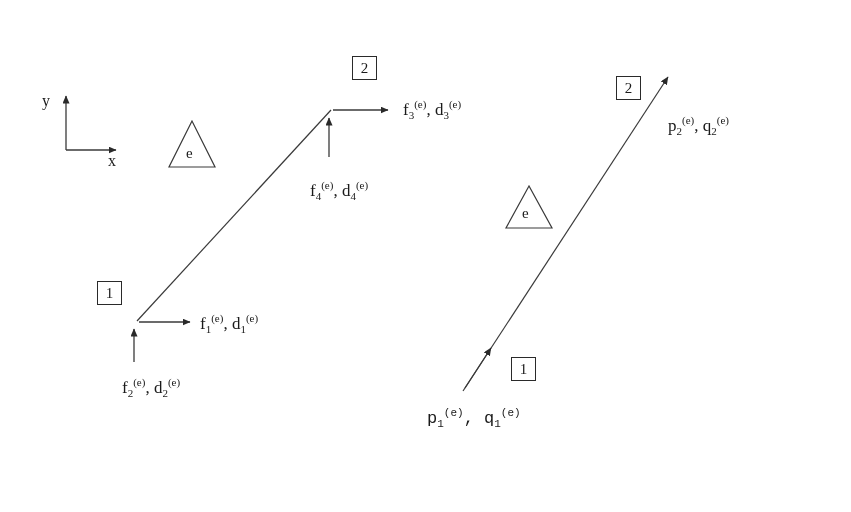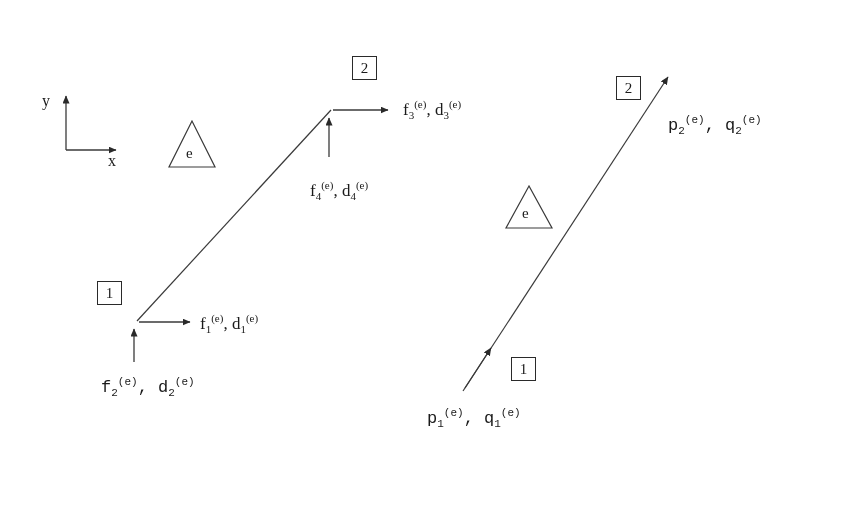--- a/index.html
+++ b/index.html
@@ -77,30 +77,30 @@
   </div>
 
   <div class="lbl" style="left:310px; top:166px;margin-top:13px;">
     <span>f</span><sub>4</sub><sup>(e)</sup><span>, </span><span>d</span><sub>4</sub><sup>(e)</sup>
   </div>
 
   <div class="lbl" style="left:200px; top:312px;">
     <span>f</span><sub>1</sub><sup>(e)</sup><span>, </span><span>d</span><sub>1</sub><sup>(e)</sup>
   </div>
 
-  <div class="lbl" style="left:101px; top:376px;font-family:Liberation Mono, monospace;">
+  <div class="lbl" style="left:122px; top:376px;">
     <span>f</span><sub>2</sub><sup>(e)</sup><span>, </span><span>d</span><sub>2</sub><sup>(e)</sup>
   </div>
 
   <div class="elem-label" style="left:522px; top:205px;">e</div>
 
   <div class="nodebox" style="left:616px; top:76px;">2</div>
   <div class="nodebox" style="left:511px; top:357px;">1</div>
 
-  <div class="lbl" style="left:668px; top:114px;font-family:Liberation Mono, monospace;">
+  <div class="lbl" style="left:668px; top:114px;">
     <span>p</span><sub>2</sub><sup>(e)</sup><span>, </span><span>q</span><sub>2</sub><sup>(e)</sup>
   </div>
 
   <div class="lbl" style="left:427px; top:407px;font-family:Liberation Mono, monospace;">
     <span>p</span><sub>1</sub><sup>(e)</sup><span>, </span><span>q</span><sub>1</sub><sup>(e)</sup>
   </div>
 
 </div>
 
 </body></html>

